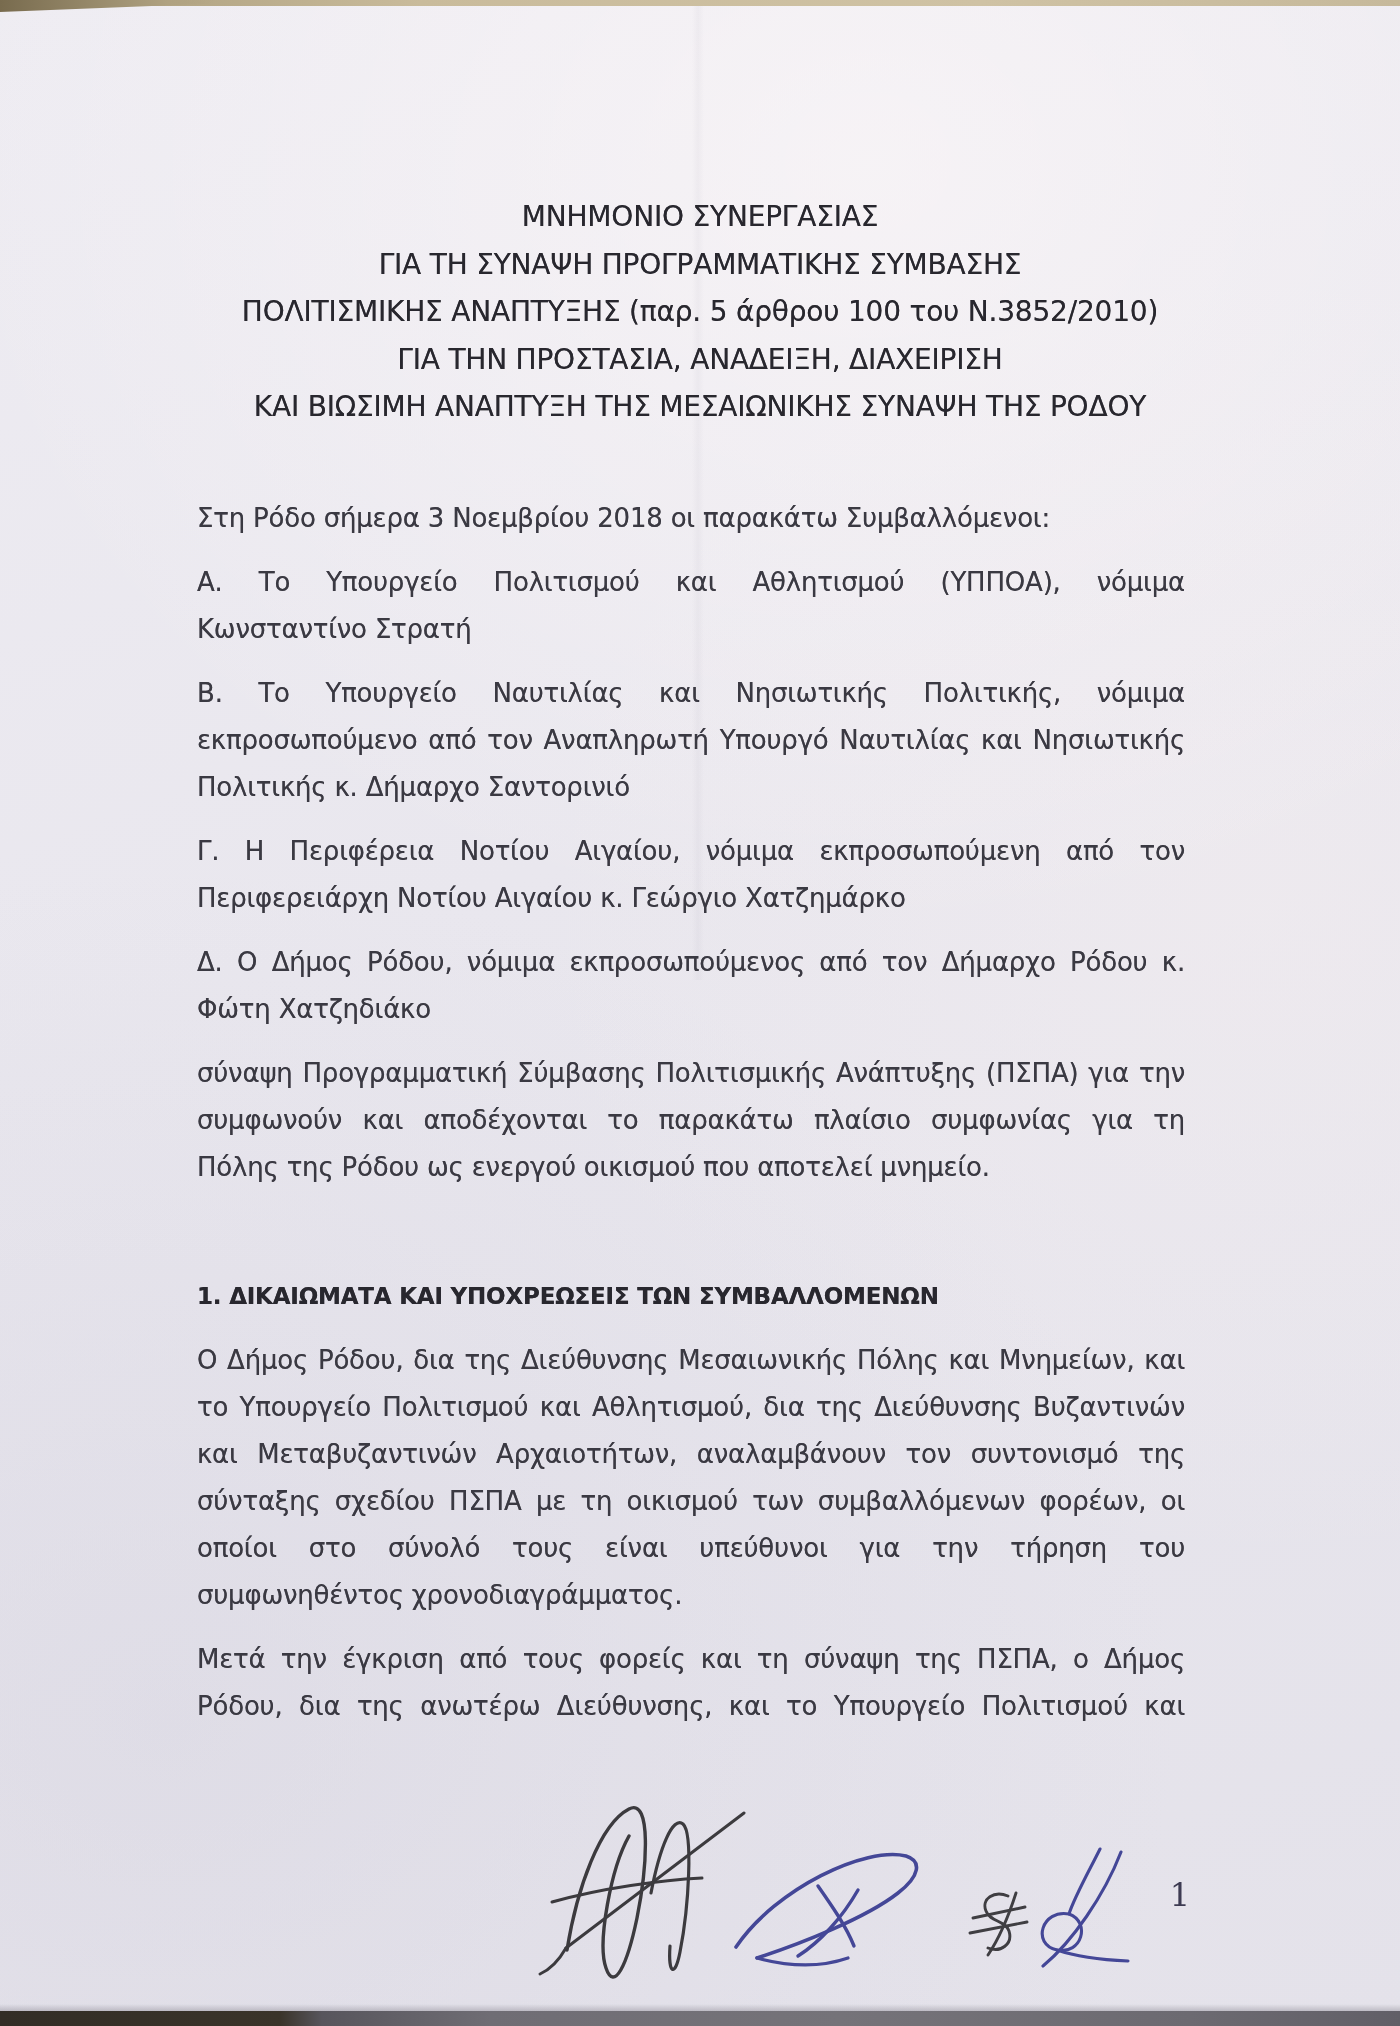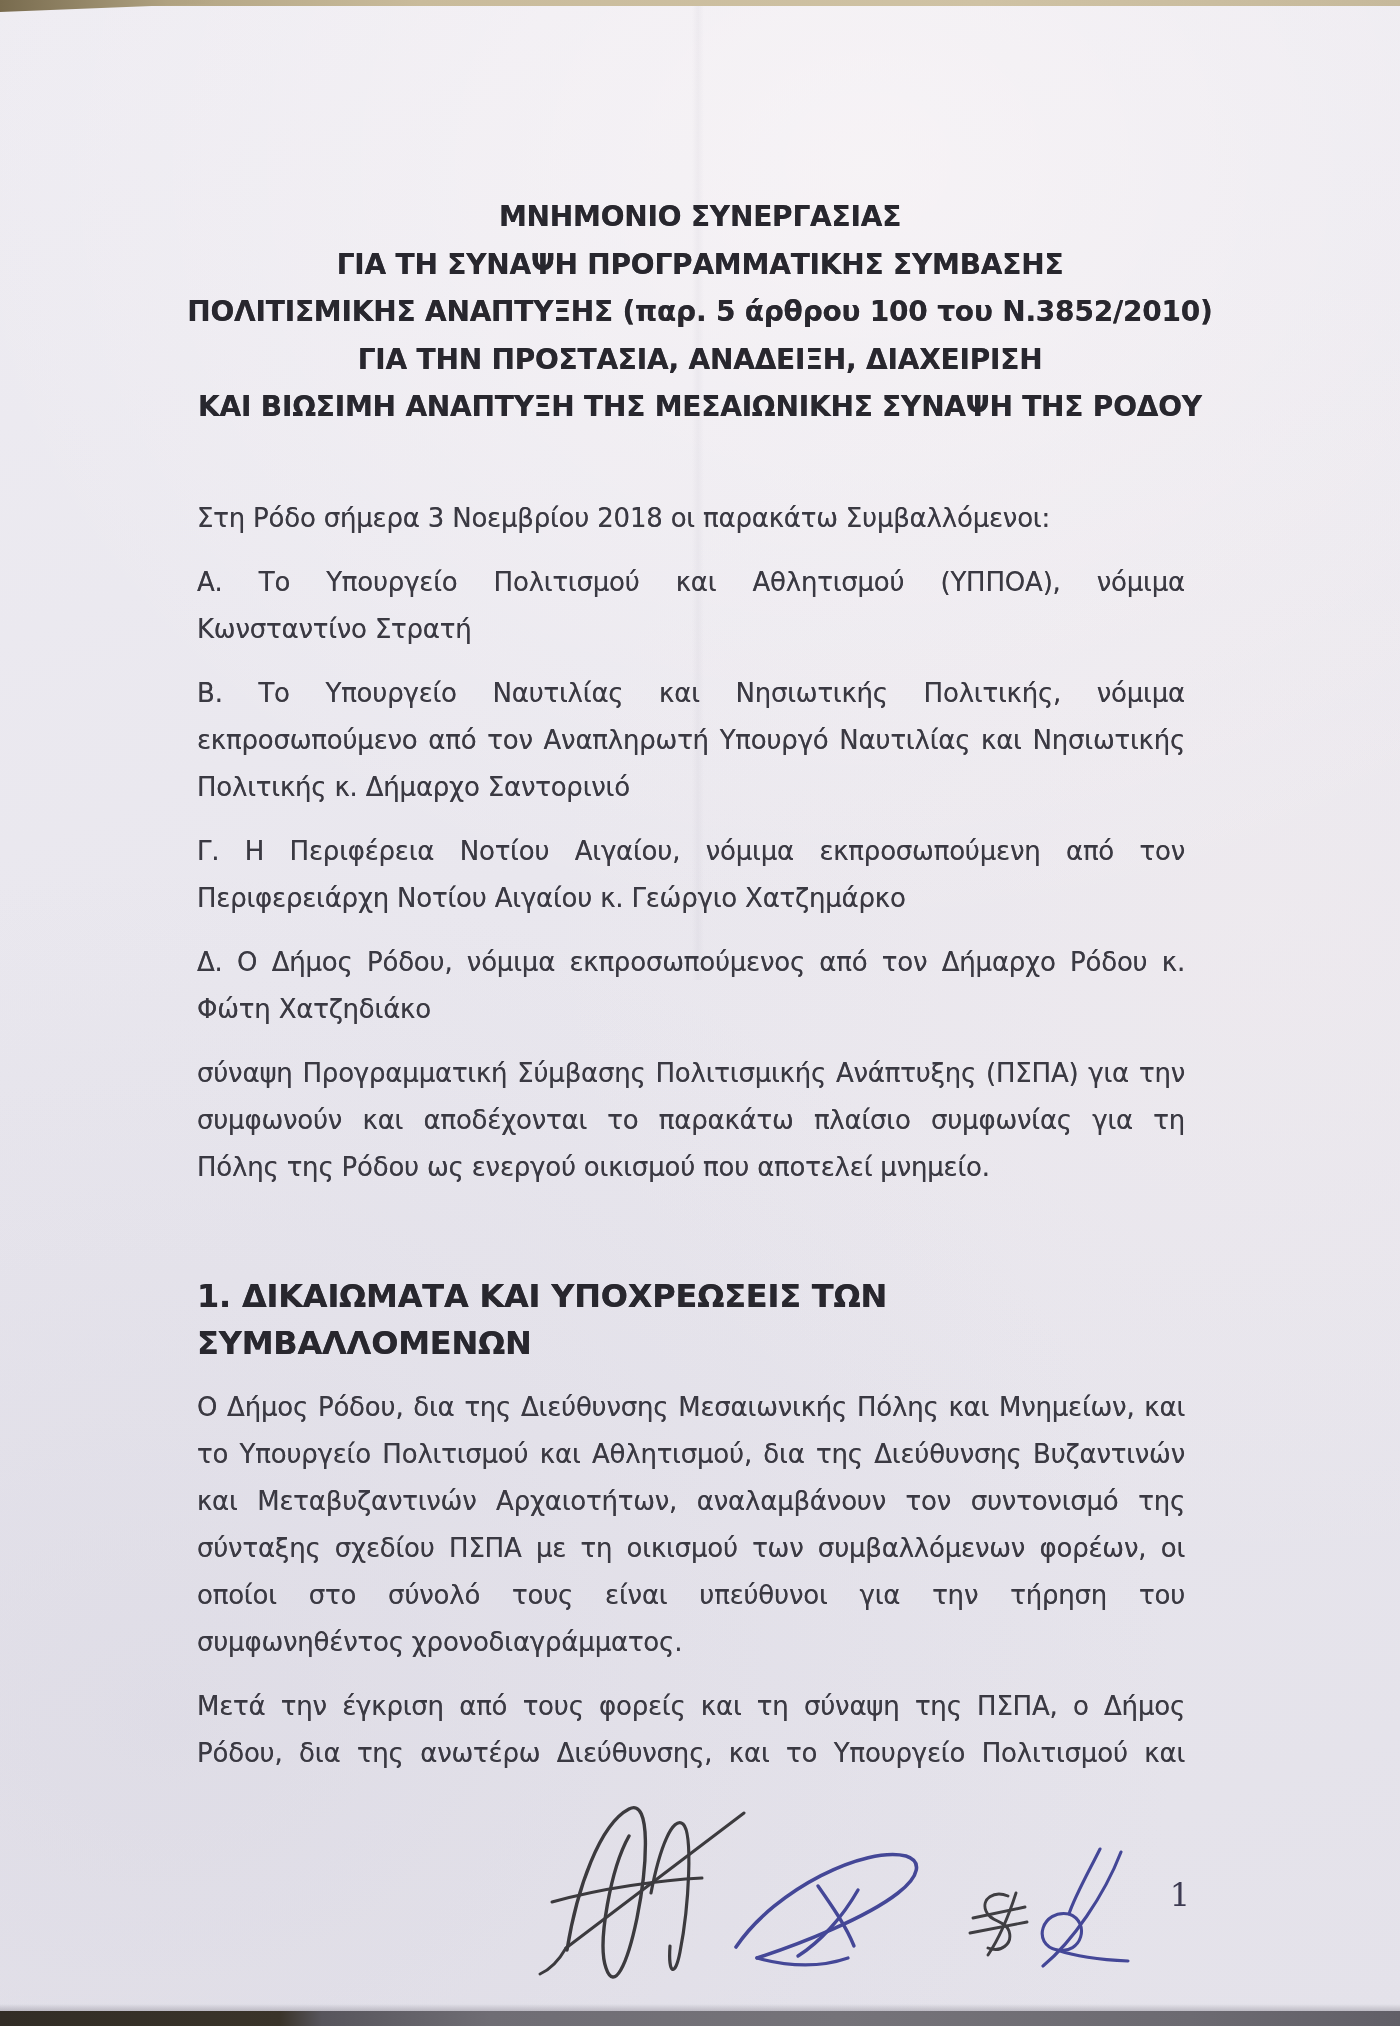--- a/index.html
+++ b/index.html
@@ -18,31 +18,31 @@
     background:linear-gradient(to right,#8d7f60 0%,#b3a584 12%,#c9bb9b 30%,#cfc2a4 70%,#c6b99b 100%);}
   .edge-top-left{position:absolute;top:0;left:0;width:215px;height:12px;
     background:linear-gradient(to right,#786b4e,#b0a281 78%,rgba(176,162,129,0));
     clip-path:polygon(0 0,100% 0,100% 30%,0 100%);}
   .edge-bottom{position:absolute;left:0;bottom:0;width:1400px;height:15px;
     background:linear-gradient(to right,#322d26 0%,#3a342a 20%,#57555c 23%,#6f6d74 35%,#757379 60%,#6c6a71 85%,#615f67 100%);}
   .edge-bottom::before{content:"";position:absolute;left:0;top:-7px;width:100%;height:7px;
     background:linear-gradient(to bottom,rgba(110,106,118,0),rgba(110,106,118,.32));}
   .title-block{
     position:absolute;top:193px;left:0;width:1400px;text-align:center;
-    font-size:28px;font-weight:bold;line-height:47.5px;color:#28272e;
+    font-size:28px;font-weight:normal;line-height:47.5px;color:#28272e;
     letter-spacing:-0.2px;text-shadow:0 0 .5px rgba(40,39,46,.75);}
   .body-block{
     position:absolute;top:479px;left:197px;width:988px;
     font-size:26px;line-height:47px;color:#3a3942;letter-spacing:-0.2px;
     text-shadow:0 0 .5px rgba(58,57,66,.7);}
   .para{margin:16px 0 17px 0;}
   .line{text-align:justify;text-align-last:justify;white-space:normal;}
   .line.flush{text-align-last:left;}
   .section-heading{
-    font-weight:bold;font-size:32px;line-height:47px;color:#28272e;
+    font-weight:bold;font-size:23px;line-height:47px;color:#28272e;
     margin:82px 0 17px 0;text-shadow:0 0 .5px rgba(40,39,46,.8);}
   .page-number{
     position:absolute;left:1160px;top:1876px;width:40px;text-align:center;
     font-family:"DejaVu Serif","Liberation Serif",serif;
     font-size:32px;color:#3d3b52;}
   .sig-layer{position:absolute;top:0;left:0;width:1400px;height:2026px;}
   .sig-layer path{fill:none;stroke-linecap:round;stroke-linejoin:round;}
 </style>
 </head>
 <body>

